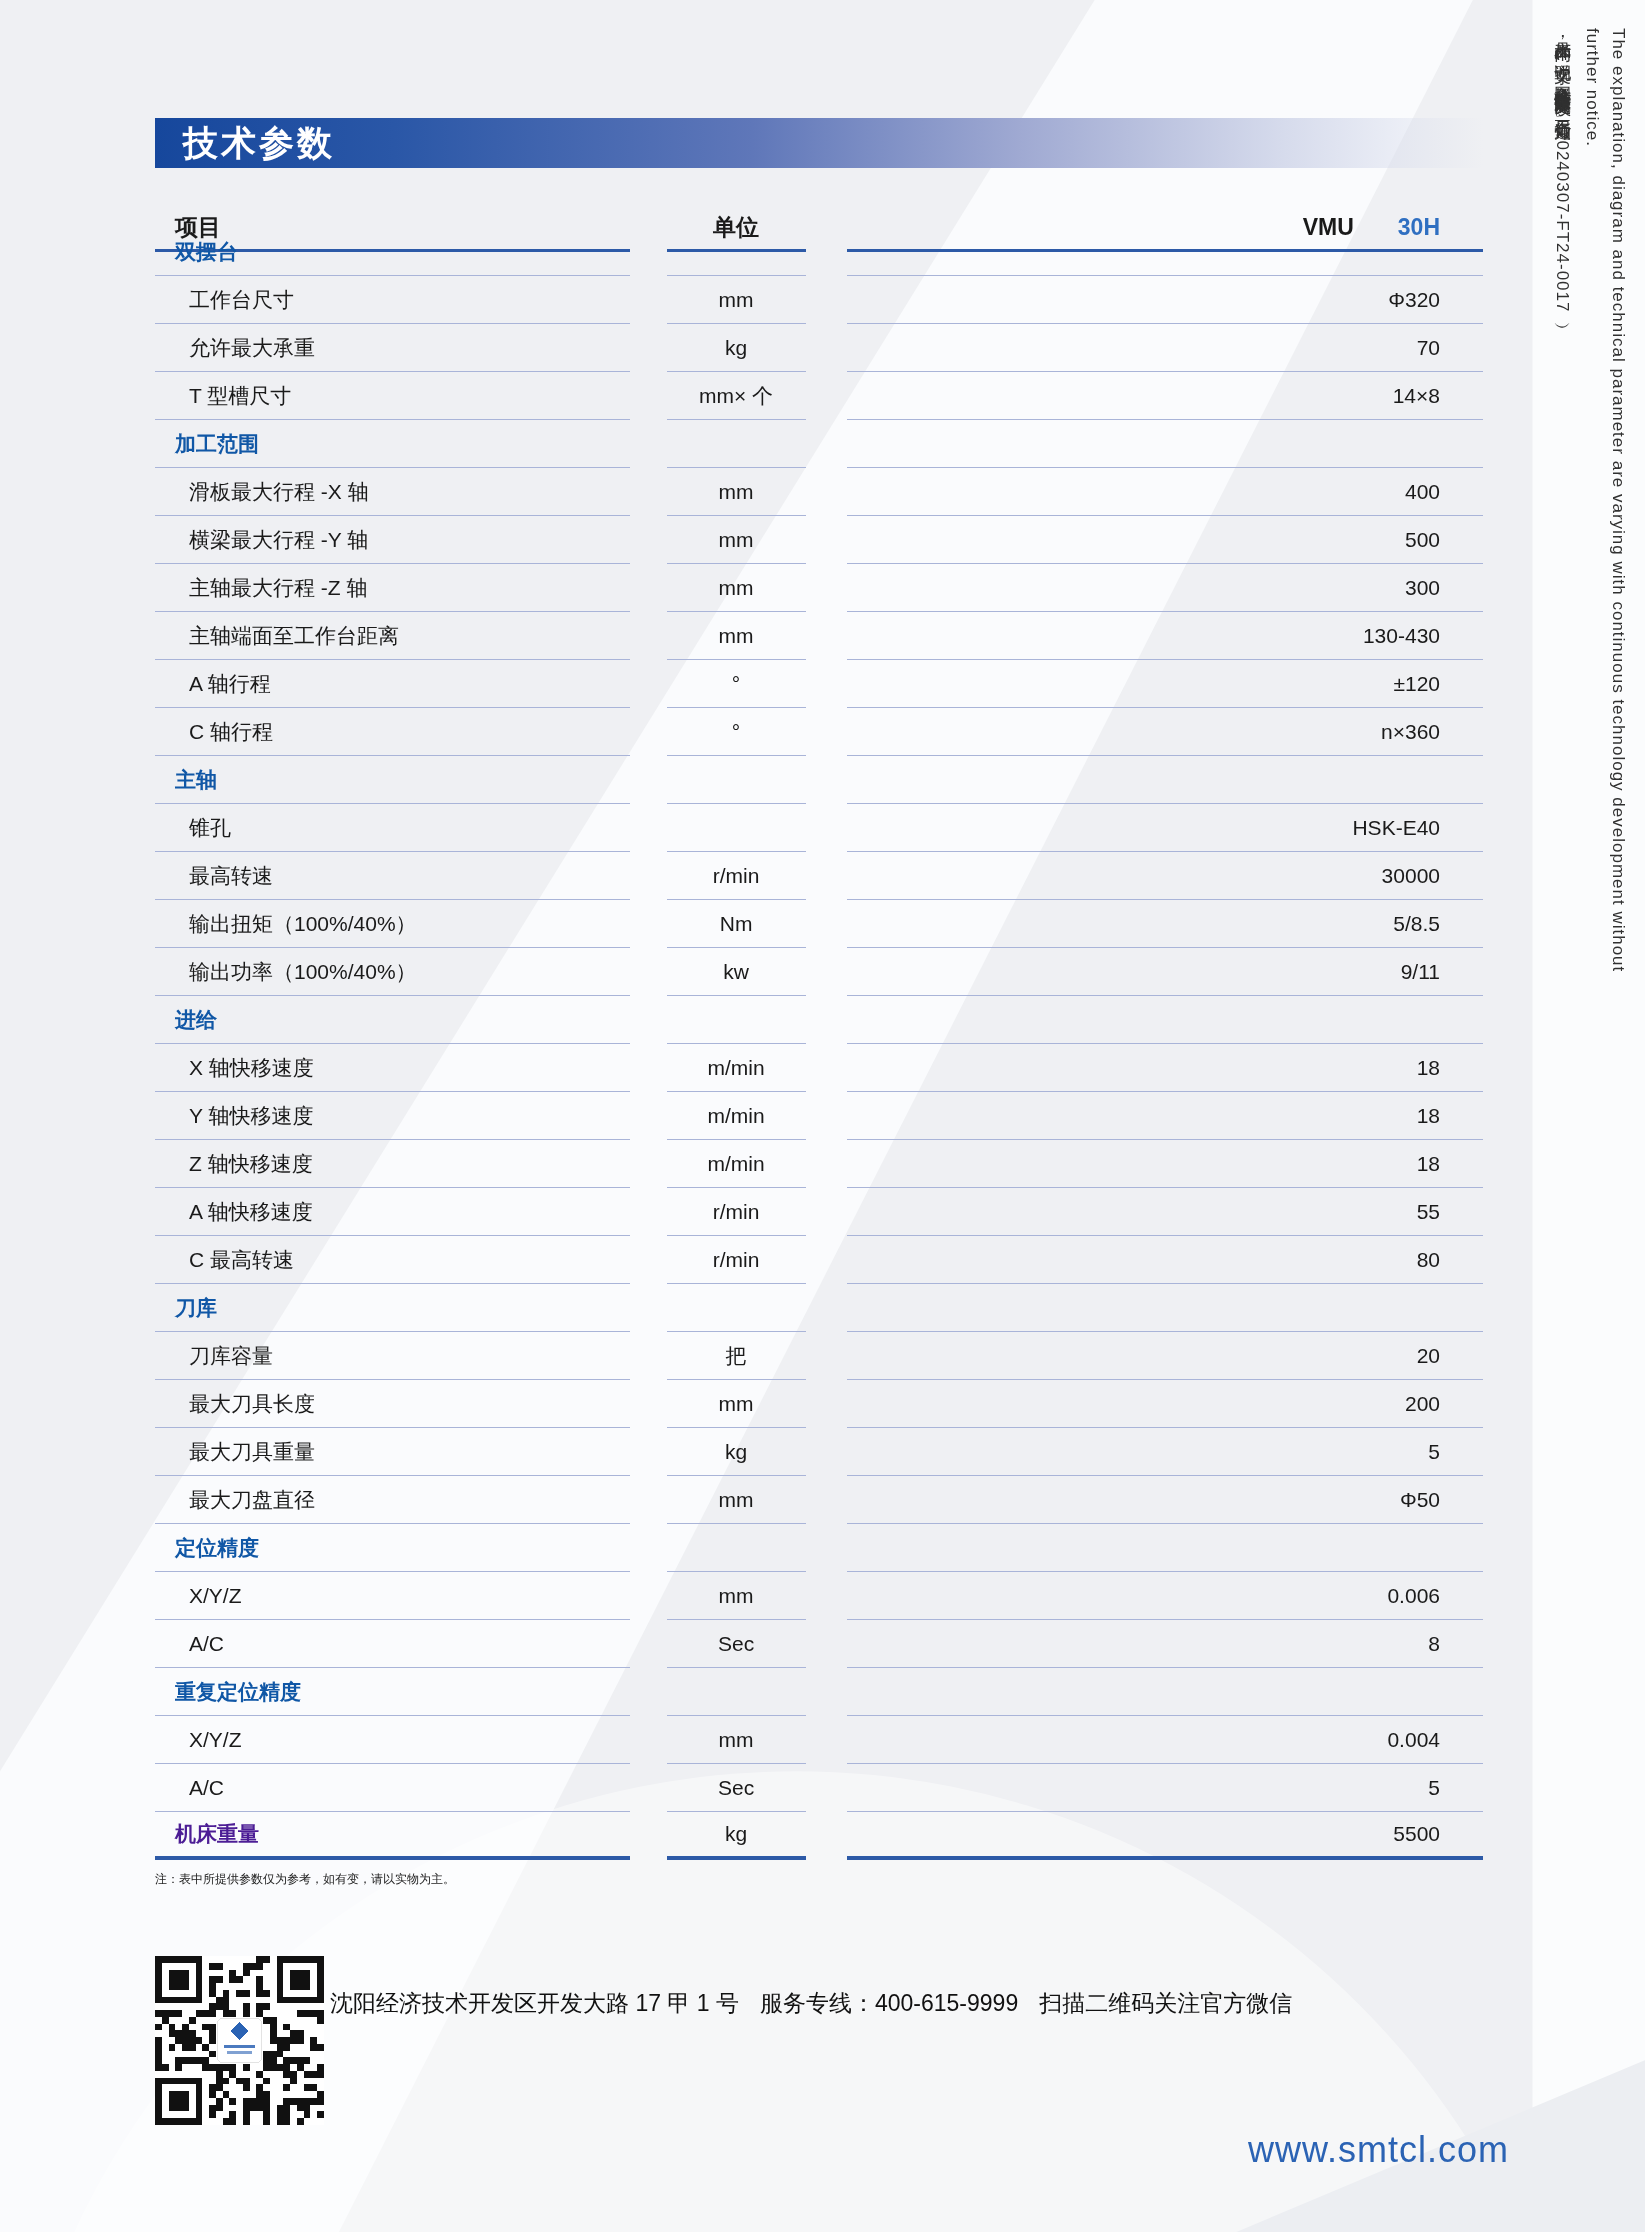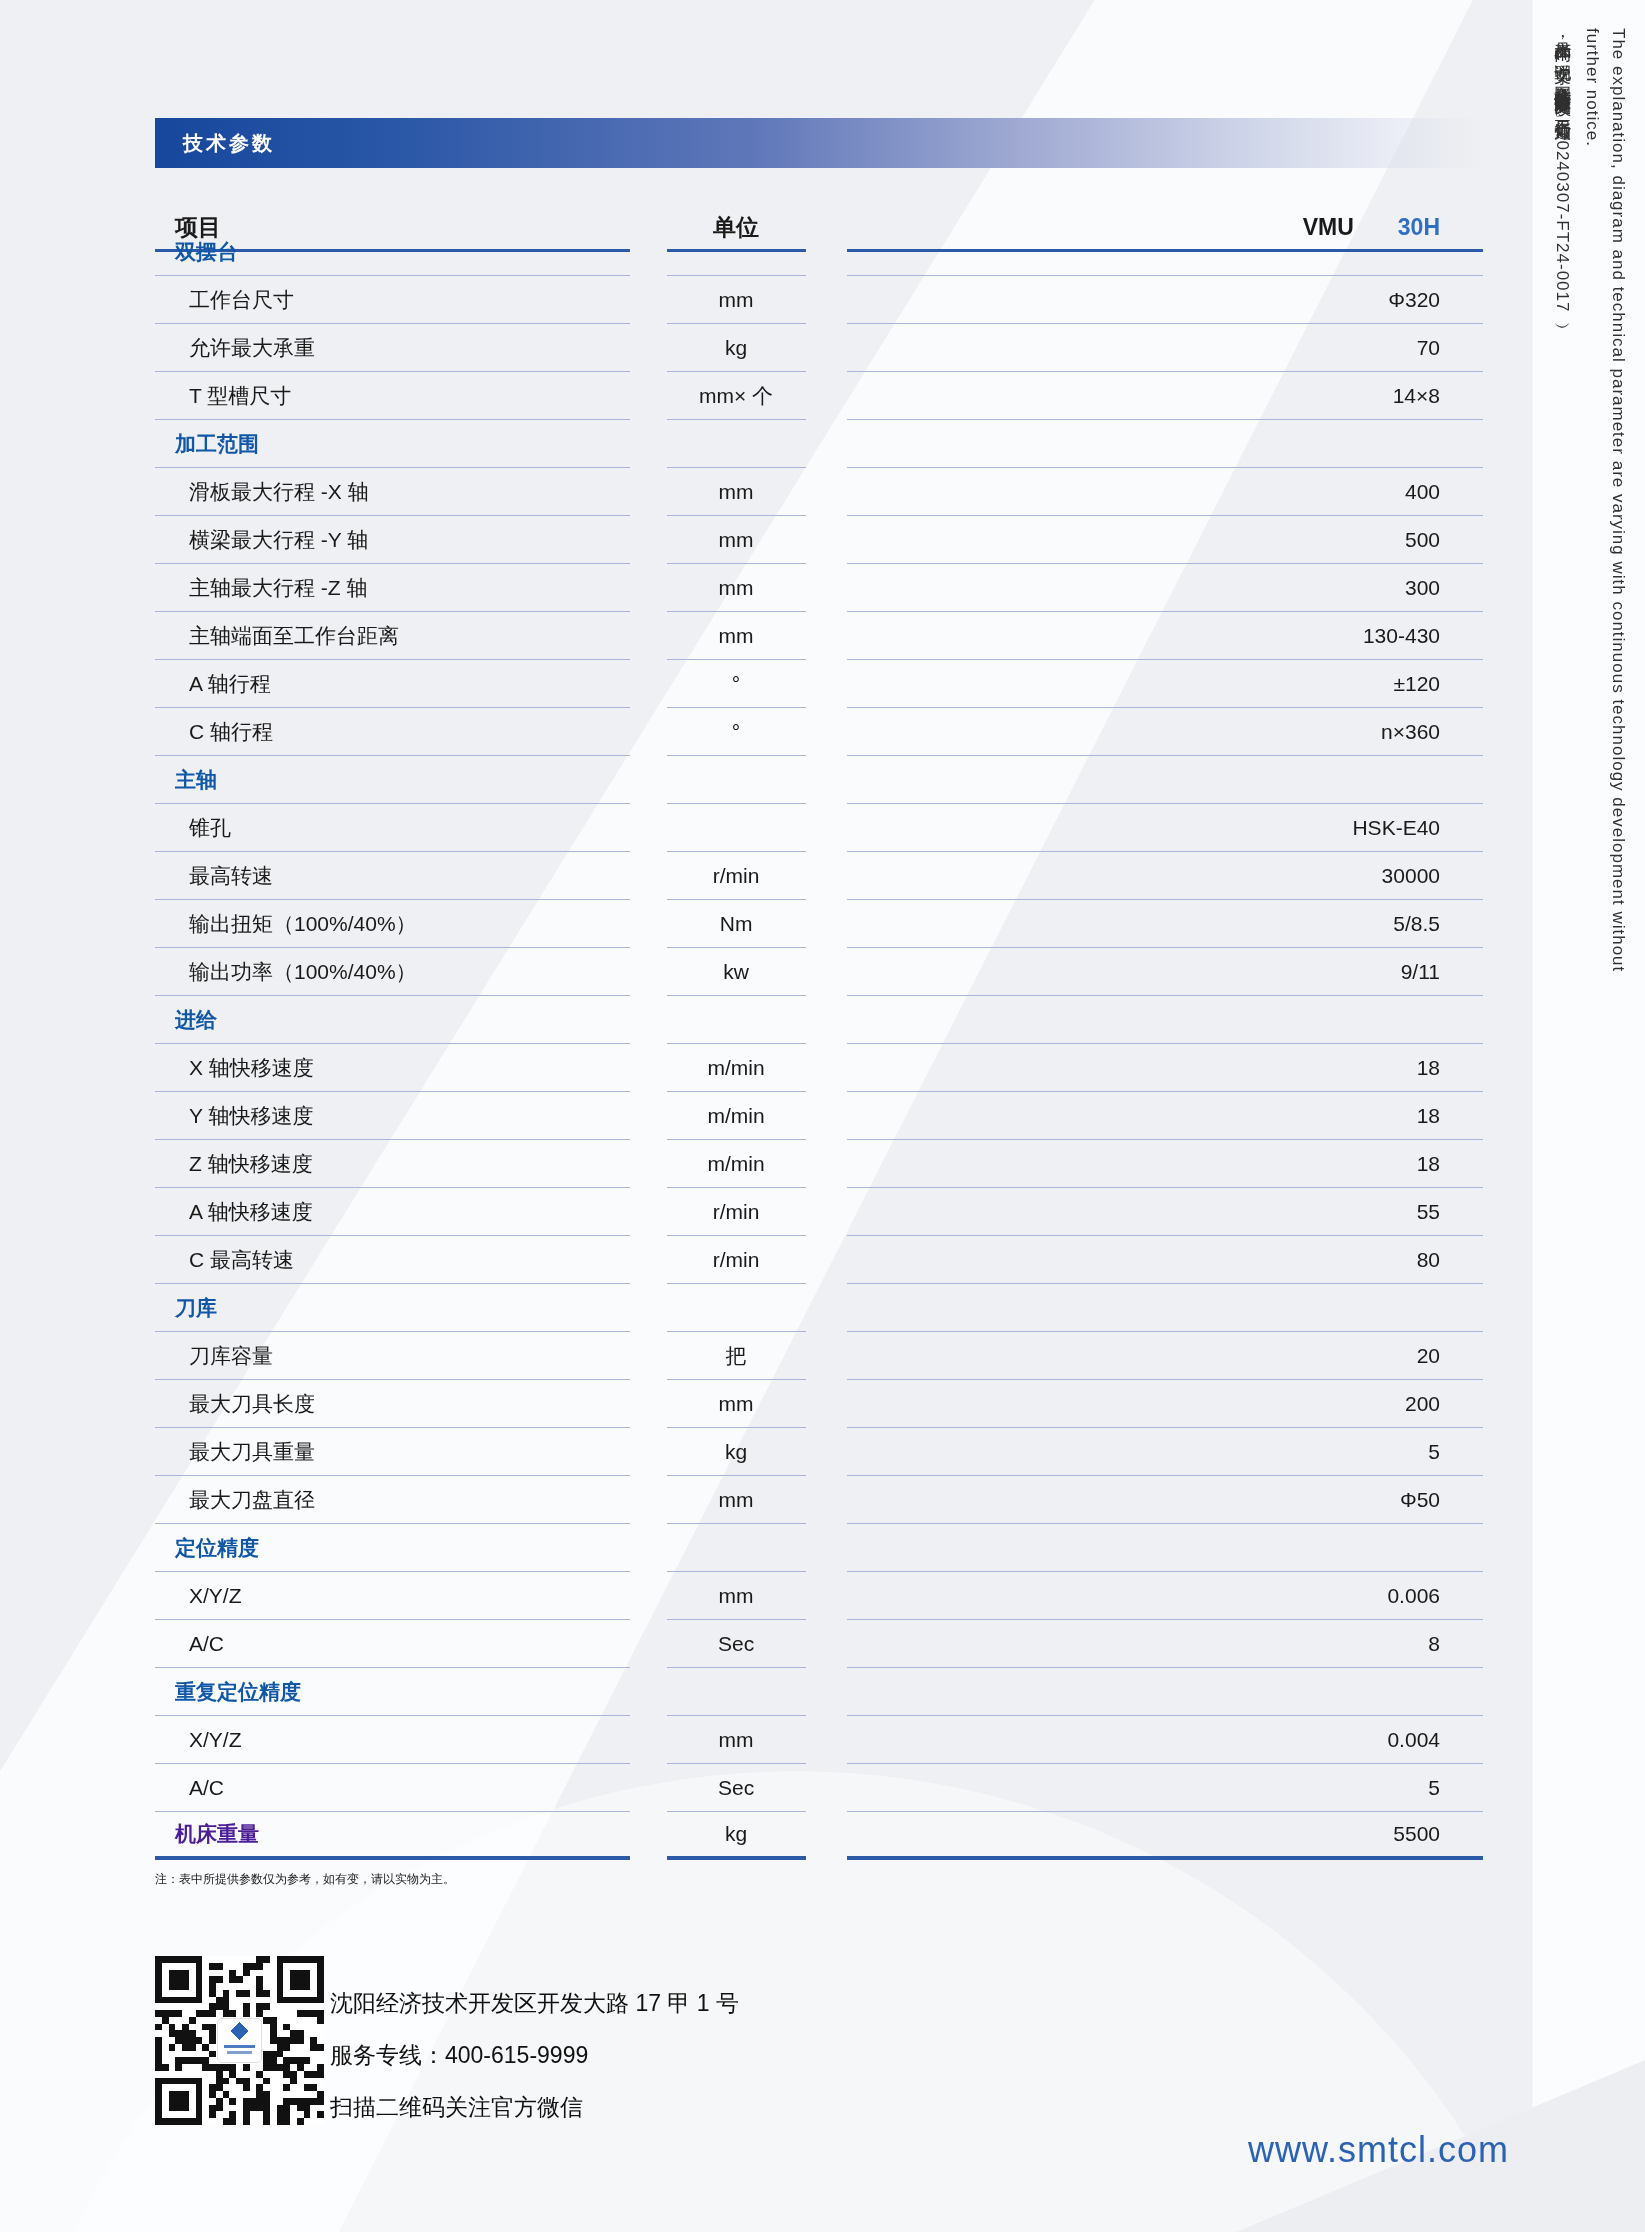--- a/index.html
+++ b/index.html
@@ -11,21 +11,21 @@
   }
   
   .bg-svg{position:absolute;inset:0;pointer-events:none;}
   
   .title-bar{
     position:absolute;left:155px;top:118px;width:1328px;height:50px;
     background:linear-gradient(90deg,#16479c 0%,#2a57a7 18%,#5f77b9 45%,#9fa9d2 65%,#d6dbec 85%,rgba(240,241,245,0) 100%);
     display:flex;align-items:center;
   }
   .title-bar .title{
-    color:#ffffff;font-size:20px;font-weight:bold;letter-spacing:3px;padding-left:28px;
+    color:#ffffff;font-size:35px;font-weight:bold;letter-spacing:3px;padding-left:28px;
   }
   
   .spec-table{position:absolute;left:155px;top:182px;width:1328px;}
   .hdr-row,.row{display:flex;align-items:center;}
   .hdr-row{height:46px;}
   .row{height:48px;align-items:flex-end;}
   .cell{height:100%;display:flex;align-items:center;box-sizing:border-box;}
   .cell.item{width:475px;padding-left:34px;}
   .cell.unit{width:139px;margin-left:37px;justify-content:center;}
   .cell.value{width:637px;margin-left:41px;justify-content:flex-end;padding-right:43px;gap:36px;}
@@ -33,21 +33,21 @@
   .hdr-row .cell.item{padding-left:20px;}
   .row .cell{border-bottom:1px solid #a9b4d8;font-size:21px;}
   .row.section .cell.item{padding-left:20px;color:#1057a6;font-weight:bold;}
   .row.total .cell{border-bottom:4px solid #2d5aa7;}
   .row.total .cell.item{padding-left:20px;color:#4c1d95;font-weight:bold;}
   .model-suffix{color:#2f6fc1;margin-left:8px;}
   
   .note{position:absolute;left:155px;top:1871px;font-size:12px;color:#222;}
   
   .qr{position:absolute;left:155px;top:1956px;width:169px;height:169px;}
-  .footer-text{position:absolute;left:330px;top:1988px;display:flex;flex-direction:column;gap:21px;font-size:23px;color:#111;}
+  .footer-text{position:absolute;left:330px;top:1988px;display:flex;gap:21px;font-size:23px;color:#111;}
   .website{position:absolute;left:1248px;top:2129px;font-size:36px;color:#2b63b4;letter-spacing:1px;}
   
   .disclaimer{
     position:absolute;top:28px;right:12px;height:975px;
     writing-mode:vertical-rl;text-orientation:mixed;
     font-size:17px;color:#303030;line-height:1.55;letter-spacing:1px;
   }
   .disclaimer p{margin:0 3px;}
 </style>
 </head>

